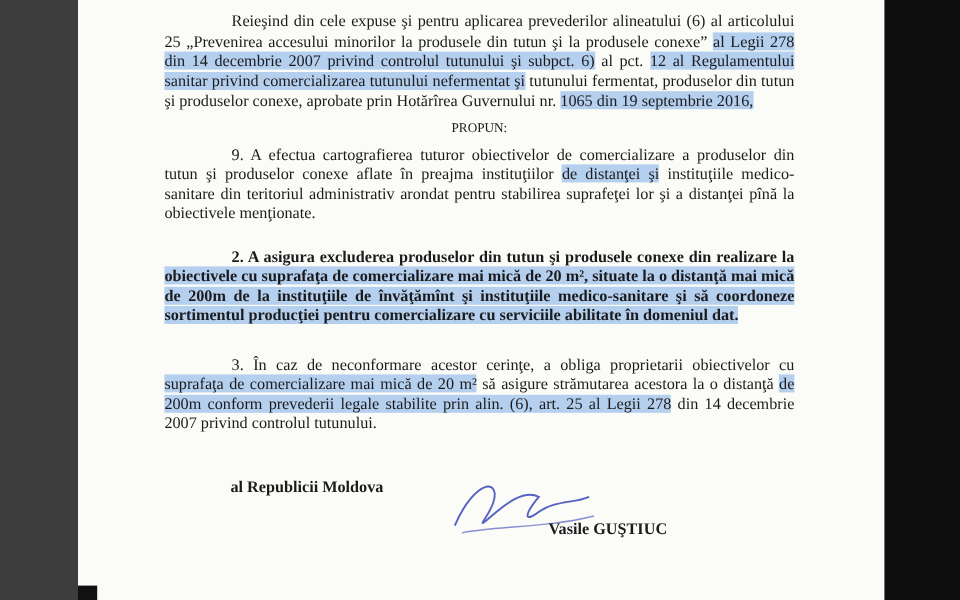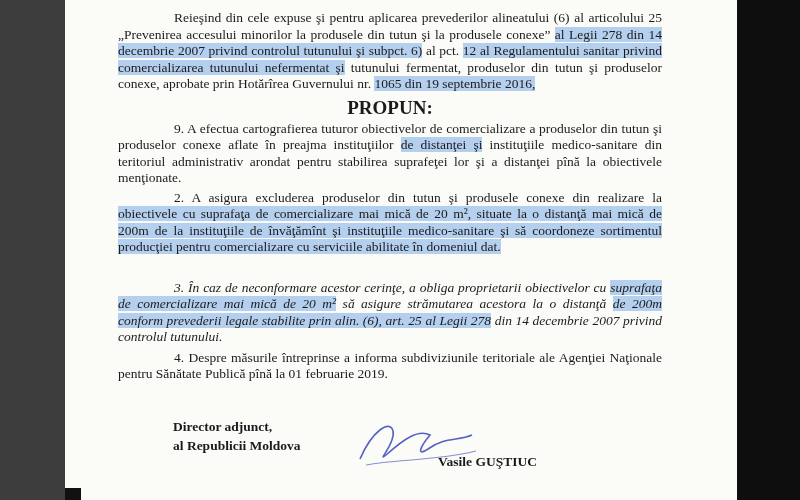--- a/index.html
+++ b/index.html
@@ -12,38 +12,38 @@
   .backdrop-left {
     position: absolute; left: 0; top: 0; width: 65px; height: 500px;
     background: var(--backdrop-left, #3d3d3d);
   }
   .backdrop-right {
     position: absolute; left: 737px; top: 0; width: 63px; height: 500px;
     background: var(--backdrop-right, #0e0e0e);
   }
   .page {
     position: absolute; left: 65px; top: 0; width: 672px; height: 500px;
-    box-sizing: border-box; padding: 10px 75px 0 53px;
+    box-sizing: border-box; padding: 10px 75px 0 72px;
     background: var(--page-bg, #fbfbf8);
     color: var(--ink, #1b1b1d);
     overflow: hidden;
   }
   .para {
     margin: 0; text-align: justify; text-indent: 56px;
     font-size: 13.5px; line-height: 16.5px; color: var(--ink, #1b1b1d);
   }
   .seg { background: transparent; }
   .seg.hl { background: var(--highlight, #b5cfee); }
   .heading {
     margin: 6px 0 0 0; text-align: center; text-indent: 0;
-    font-weight: bold; font-size: 19px; line-height: 17px;
+    font-weight: normal; font-size: 11px; line-height: 17px;
   }
   .item-1 { margin-top: 5px; }
-  .item-2 { margin-top: 3px; }
-  .item-3 { margin-top: 24px; font-style: italic; }
+  .item-2 { margin-top: 19px; font-weight: bold; }
+  .item-3 { margin-top: 24px; }
   .item-4 { margin-top: 4px; }
   .sig-block { position: relative; margin-top: 34px; height: 70px; }
   .sig-titles {
     margin-left: 55px; font-weight: bold;
     font-size: 13.5px; line-height: 19px; color: var(--ink, #1b1b1d);
   }
   .sig-name {
     position: absolute; left: 320px; top: 37px;
     font-weight: bold; font-size: 13.5px; color: var(--ink, #1b1b1d);
     white-space: nowrap;
@@ -75,27 +75,23 @@
     </p>
 
     <p class="para item-2">
       <span class="seg">2. A asigura excluderea produselor din tutun şi produsele conexe din realizare la </span><span class="seg hl">obiectivele cu suprafaţa de comercializare mai mică de 20 m², situate la o distanţă mai mică de 200m de la instituţiile de învăţămînt şi instituţiile medico-sanitare şi să coordoneze sortimentul producţiei pentru comercializare cu serviciile abilitate în domeniul dat.</span>
     </p>
 
     <p class="para item-3">
       <span class="seg">3. În caz de neconformare acestor cerinţe, a obliga proprietarii obiectivelor cu </span><span class="seg hl">suprafaţa de comercializare mai mică de 20 m²</span><span class="seg"> să asigure strămutarea acestora la o distanţă </span><span class="seg hl">de 200m conform prevederii legale stabilite prin alin. (6), art. 25 al Legii 278</span><span class="seg"> din 14 decembrie 2007 privind controlul tutunului.</span>
     </p>
 
-    <p class="para item-4">
-      <span class="seg">4. Despre măsurile întreprinse a informa subdiviziunile teritoriale ale Agenţiei Naţionale pentru Sănătate Publică pînă la 01 februarie 2019.</span>
-    </p>
 
     <div class="sig-block">
       <div class="sig-titles">
-        <div>Director adjunct,</div>
         <div>al Republicii Moldova</div>
       </div>
       <svg class="sig-ink" width="150" height="56" viewBox="0 0 150 56">
         <path d="M14 44 C 26 16, 44 4, 47 16 C 50 28, 30 48, 40 40 C 58 24, 72 14, 84 20 C 74 32, 70 42, 82 34 C 98 22, 112 26, 126 20" stroke-width="1.6" opacity="0.85"></path>
         <path d="M20 50 C 50 44, 90 46, 130 36" stroke-width="1.1" opacity="0.6"></path>
       </svg>
       <div class="sig-name">Vasile GUŞTIUC</div>
     </div>
 
     <div class="artifact"></div>

